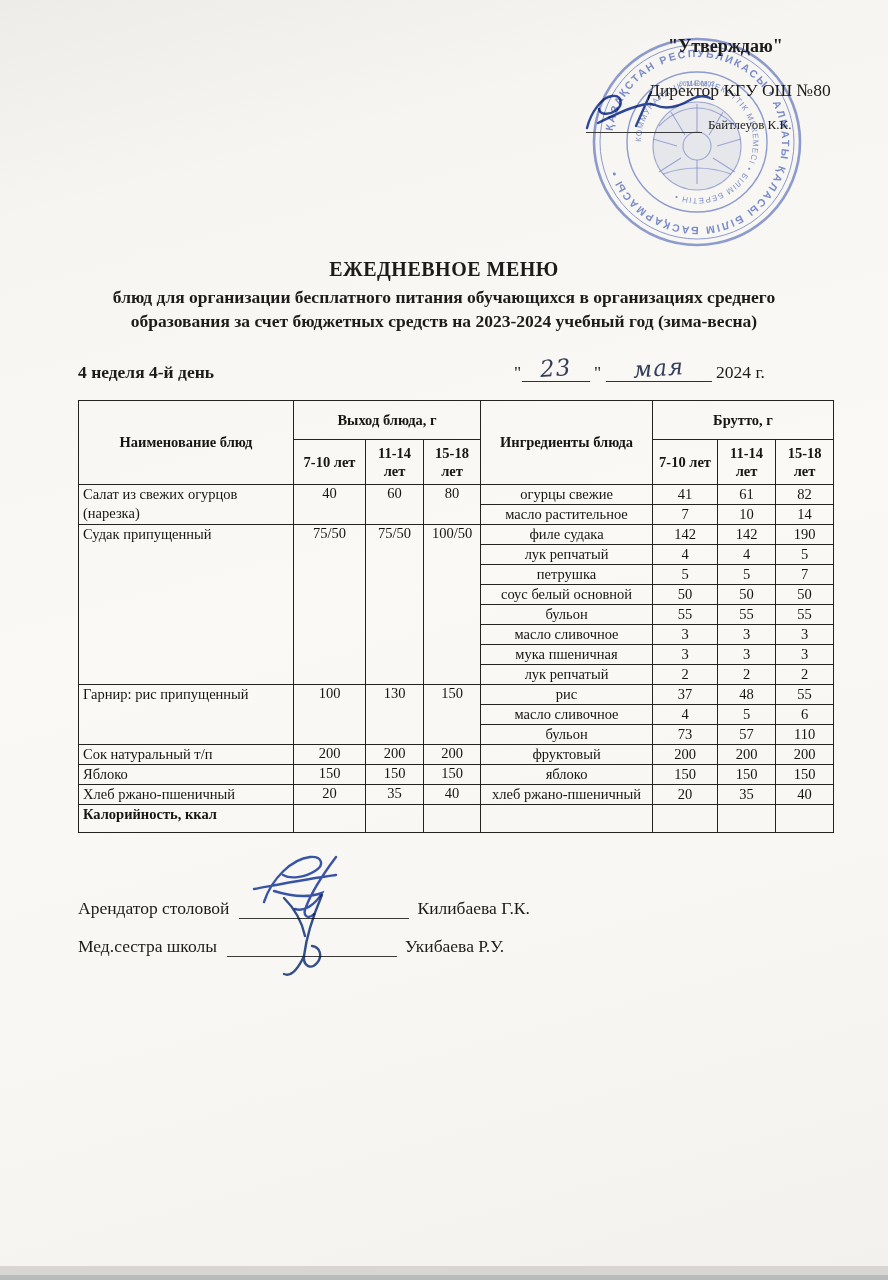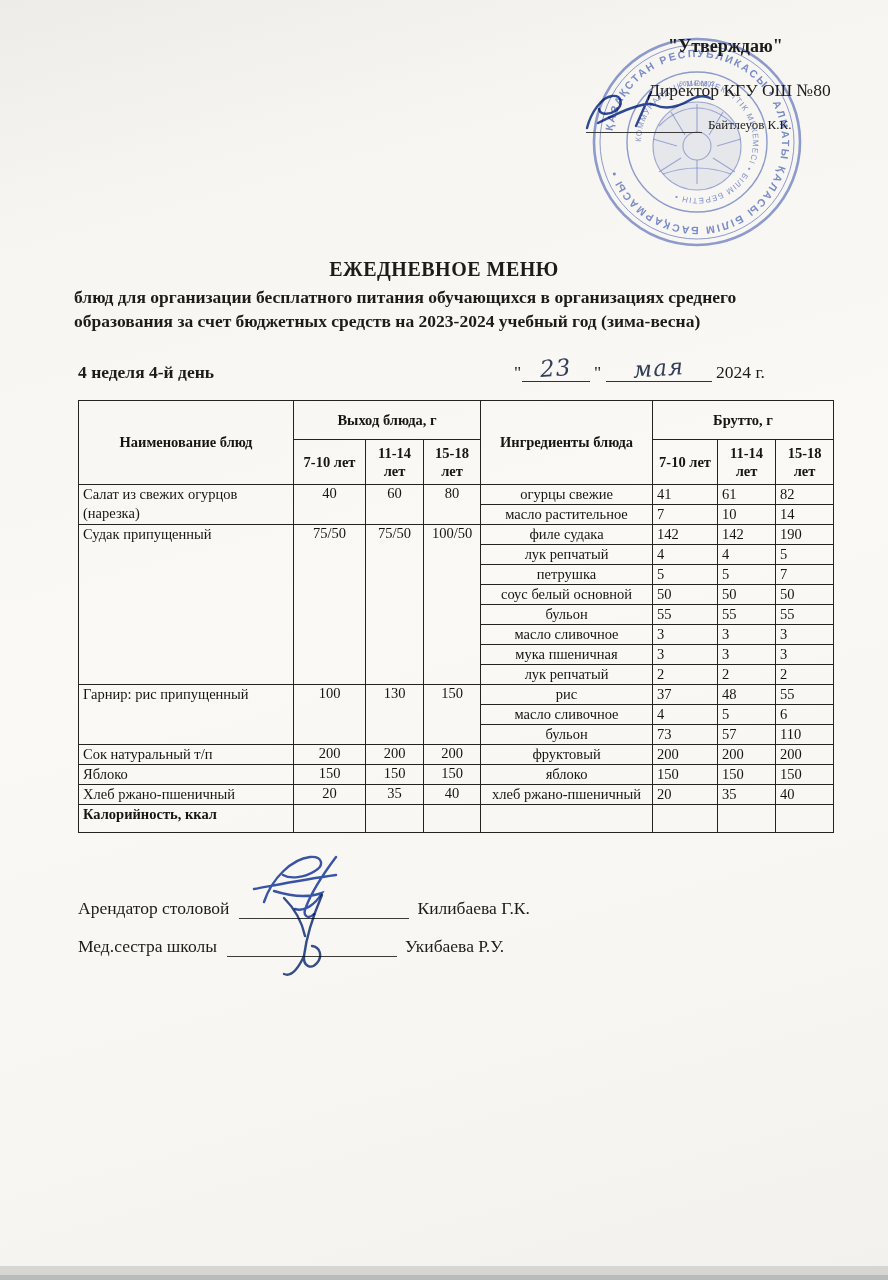--- a/index.html
+++ b/index.html
@@ -18,21 +18,21 @@
   
   .approve-label{position:absolute;top:36px;left:668px;font-size:18px;font-weight:bold;}
   .director-title{position:absolute;top:80px;left:648px;font-size:17.5px;}
   .director-sign-row{position:absolute;top:114px;left:586px;width:260px;font-size:13px;}
   .sig-line-h{display:inline-block;width:116px;border-bottom:1.6px solid #3a3a38;height:18px;vertical-align:bottom;}
   .director-name{margin-left:6px;}
   .stamp-wrap{position:absolute;left:589px;top:34px;width:216px;height:216px;mix-blend-mode:multiply;opacity:.88;}
   .dir-sig{position:absolute;left:584px;top:88px;mix-blend-mode:multiply;}
   
   .doc-title{position:absolute;top:258px;left:0;width:888px;text-align:center;font-size:20px;font-weight:bold;letter-spacing:.5px;}
-  .doc-subtitle{position:absolute;top:286px;left:74px;width:740px;font-size:17.5px;font-weight:bold;line-height:1.35;}
+  .doc-subtitle{position:absolute;top:286px;left:74px;width:740px;text-align:center;font-size:17.5px;font-weight:bold;line-height:1.35;}
   
   .week-day{position:absolute;top:362px;left:78px;font-size:17.5px;font-weight:bold;}
   .date-part{position:absolute;top:362px;font-size:17.5px;}
   .q1{left:514px;} .q2{left:594px;}
   .u-day{position:absolute;top:355px;left:522px;width:68px;border-bottom:1.4px solid #33322f;height:26px;text-align:center;}
   .u-month{position:absolute;top:355px;left:606px;width:106px;border-bottom:1.4px solid #33322f;height:26px;text-align:center;}
   .hand{font-style:italic;color:#343e58;font-size:23px;display:inline-block;transform:rotate(-4deg);font-family:"DejaVu Serif",serif;letter-spacing:1px;}
   .year{left:716px;}
   
   table.menu{
@@ -40,21 +40,21 @@
     border-collapse:collapse;table-layout:fixed;
     font-size:14.5px;color:#161513;
   }
   table.menu th, table.menu td{border:1.6px solid #242320;padding:0 4px;overflow:hidden;}
   table.menu th{font-weight:bold;text-align:center;padding:2px 2px;line-height:1.25;}
   tr.hrow1 th{height:34px;}
   tr.hrow2 th{height:40px;}
   td.name-cell{text-align:left;vertical-align:top;line-height:1.3;padding-top:1px;}
   td.out-cell{text-align:center;vertical-align:top;padding-top:1px;}
   td.ing-cell{text-align:center;height:19px;line-height:1.15;}
-  td.num-cell{text-align:left;height:19px;line-height:1.15;}
+  td.num-cell{text-align:center;height:19px;line-height:1.15;}
   tr.tall td{height:27px;vertical-align:top;padding-top:0;}
   td.bold{font-weight:bold;}
   
   .foot-row{position:absolute;left:78px;font-size:17.5px;}
   .fr1{top:898px;} .fr2{top:936px;}
   .foot-line{display:inline-block;width:170px;border-bottom:1.5px solid #3a3a38;height:18px;vertical-align:bottom;margin:0 8px 0 10px;}
   .foot-sig{position:absolute;mix-blend-mode:multiply;}
   .sig-kil{left:246px;top:852px;}
   .sig-uki{left:268px;top:892px;}
   

